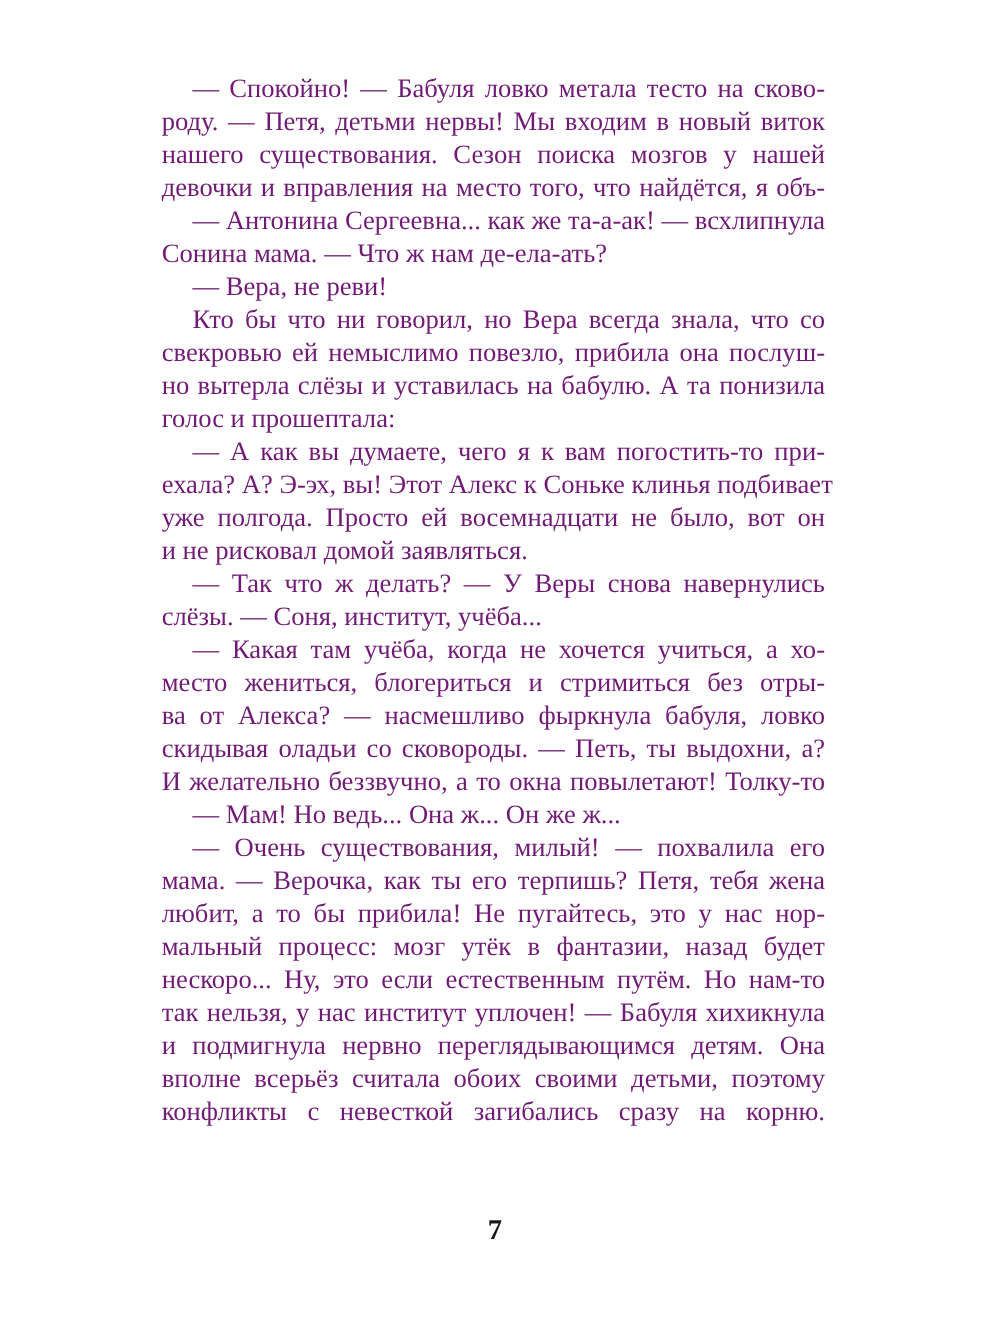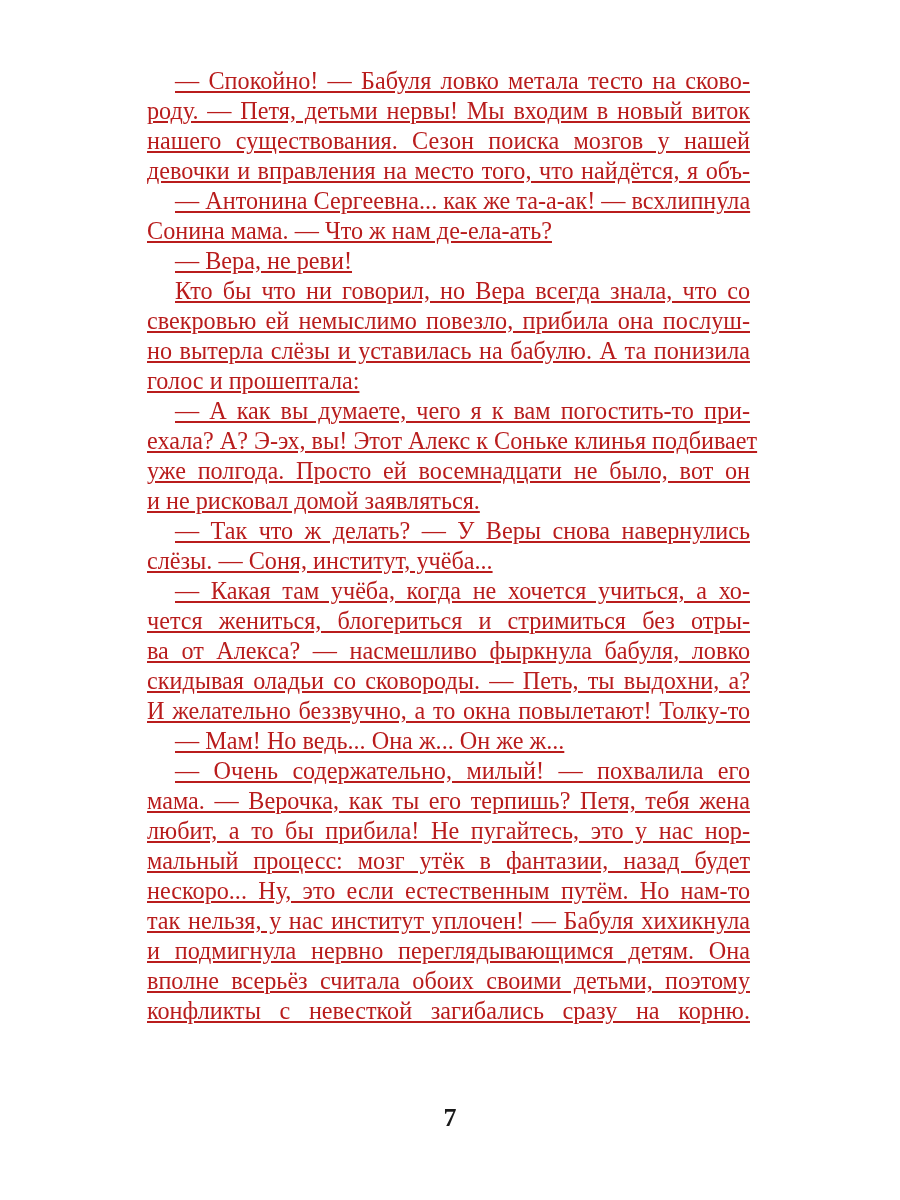--- a/index.html
+++ b/index.html
@@ -1,20 +1,20 @@
 <!DOCTYPE html>
 <html><head>
 <meta charset="utf-8">
 <style>
   html, body { margin: 0; padding: 0; background: #ffffff; }
   body { width: 900px; height: 1200px; position: relative; overflow: hidden; }
   .page {
     position: absolute; left: 147px; top: 66px; width: 603px;
     font-family: "Liberation Serif", "DejaVu Serif", serif;
-    font-size: 24.2px; line-height: 30px; color: #b91c1c; text-decoration: underline;
+    font-size: 24.2px; line-height: 30px; color: #701a75;
   }
   .line { display: block; height: 30px; white-space: nowrap; text-align: justify; text-align-last: justify; }
   .line.last { text-align-last: left; }
   .line.indent { padding-left: 28px; }
   .pagenum {
     position: absolute; left: 0; width: 900px; top: 1103px; text-align: center;
     font-family: "Liberation Serif", "DejaVu Serif", serif; font-weight: bold;
     font-size: 26px; color: #1a1a1a;
   }
 </style>
@@ -33,26 +33,26 @@
     <span class="line">свекровью ей немыслимо повезло, прибила она послуш-</span>
     <span class="line">но вытерла слёзы и уставилась на бабулю. А та понизила</span>
     <span class="line last">голос и прошептала:</span>
     <span class="line indent">— А как вы думаете, чего я к вам погостить-то при-</span>
     <span class="line">ехала? А? Э-эх, вы! Этот Алекс к Соньке клинья подбивает</span>
     <span class="line">уже полгода. Просто ей восемнадцати не было, вот он</span>
     <span class="line last">и не рисковал домой заявляться.</span>
     <span class="line indent">— Так что ж делать? — У Веры снова навернулись</span>
     <span class="line last">слёзы. — Соня, институт, учёба...</span>
     <span class="line indent">— Какая там учёба, когда не хочется учиться, а хо-</span>
-    <span class="line">чется жениться, блогериться и стримиться без отры-</span>
+    <span class="line">место жениться, блогериться и стримиться без отры-</span>
     <span class="line">ва от Алекса? — насмешливо фыркнула бабуля, ловко</span>
     <span class="line">скидывая оладьи со сковороды. — Петь, ты выдохни, а?</span>
     <span class="line">И желательно беззвучно, а то окна повылетают! Толку-то</span>
     <span class="line indent last">— Мам! Но ведь... Она ж... Он же ж...</span>
-    <span class="line indent">— Очень содержательно, милый! — похвалила его</span>
+    <span class="line indent">— Очень существования, милый! — похвалила его</span>
     <span class="line">мама. — Верочка, как ты его терпишь? Петя, тебя жена</span>
     <span class="line">любит, а то бы прибила! Не пугайтесь, это у нас нор-</span>
     <span class="line">мальный процесс: мозг утёк в фантазии, назад будет</span>
     <span class="line">нескоро... Ну, это если естественным путём. Но нам-то</span>
     <span class="line">так нельзя, у нас институт уплочен! — Бабуля хихикнула</span>
     <span class="line">и подмигнула нервно переглядывающимся детям. Она</span>
     <span class="line">вполне всерьёз считала обоих своими детьми, поэтому</span>
     <span class="line">конфликты с невесткой загибались сразу на корню.</span>
   </div>
 <div class="pagenum">7</div>

